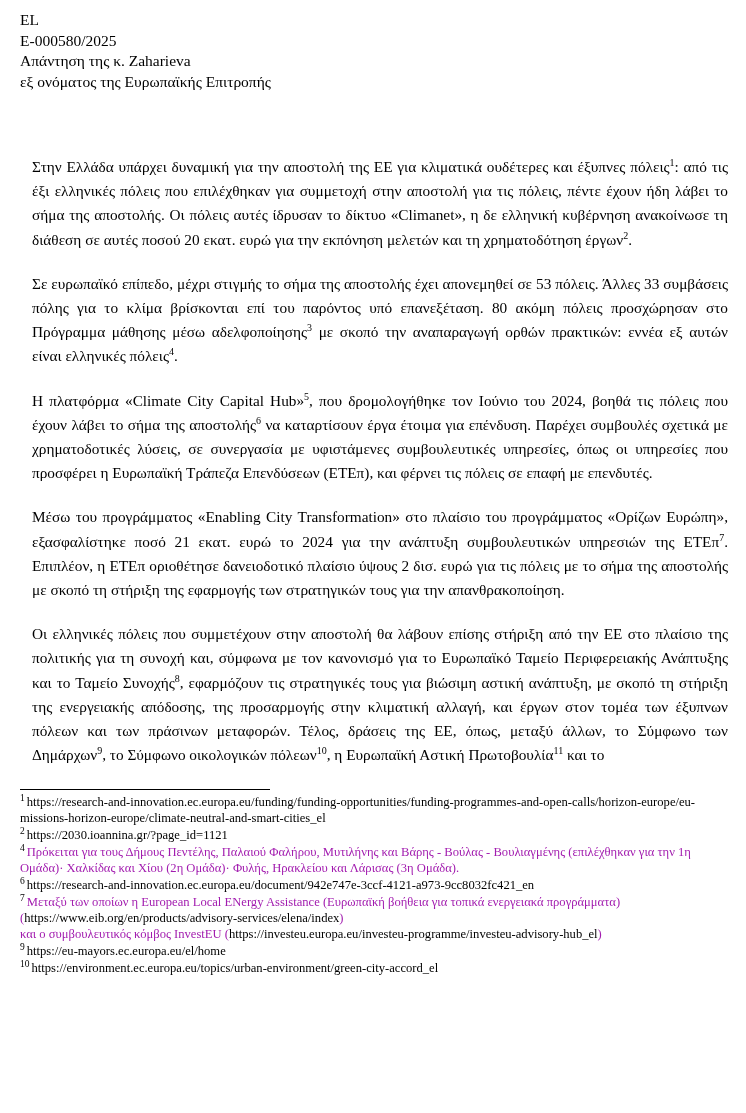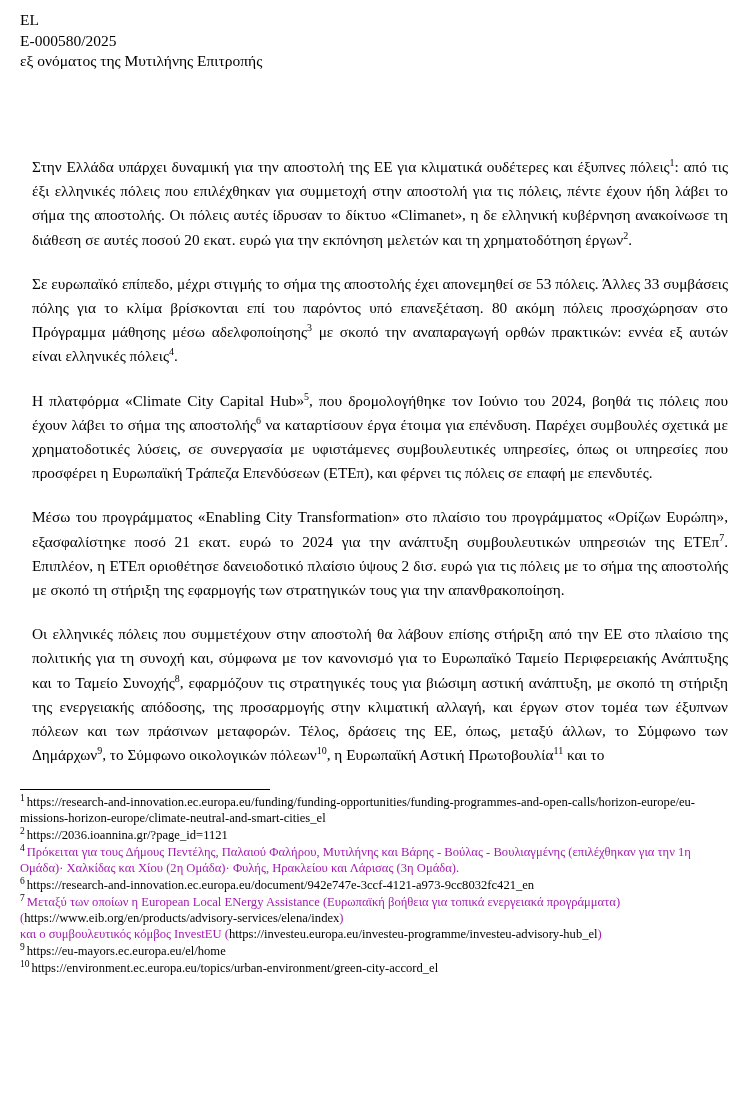--- a/index.html
+++ b/index.html
@@ -83,36 +83,37 @@
   }
 </style>
 </head>
 <body>
 
 <div class="page">
 
   <div class="header-block">
     <div>EL</div>
     <div>E-000580/2025</div>
-    <div>εξ ονόματος της Μυτιλήνης Επιτροπής</div>
+    <div>Απάντηση της κ. Zaharieva</div>
+    <div>εξ ονόματος της Ευρωπαϊκής Επιτροπής</div>
   </div>
 
   <div class="body-block">
     <p class="para">Στην Ελλάδα υπάρχει δυναμική για την αποστολή της ΕΕ για κλιματικά ουδέτερες και έξυπνες πόλεις<sup>1</sup>: από τις έξι ελληνικές πόλεις που επιλέχθηκαν για συμμετοχή στην αποστολή για τις πόλεις, πέντε έχουν ήδη λάβει το σήμα της αποστολής. Οι πόλεις αυτές ίδρυσαν το δίκτυο «Climanet», η δε ελληνική κυβέρνηση ανακοίνωσε τη διάθεση σε αυτές ποσού 20 εκατ. ευρώ για την εκπόνηση μελετών και τη χρηματοδότηση έργων<sup>2</sup>.</p>
     <p class="para">Σε ευρωπαϊκό επίπεδο, μέχρι στιγμής το σήμα της αποστολής έχει απονεμηθεί σε 53 πόλεις. Άλλες 33 συμβάσεις πόλης για το κλίμα βρίσκονται επί του παρόντος υπό επανεξέταση. 80 ακόμη πόλεις προσχώρησαν στο Πρόγραμμα μάθησης μέσω αδελφοποίησης<sup>3</sup> με σκοπό την αναπαραγωγή ορθών πρακτικών: εννέα εξ αυτών είναι ελληνικές πόλεις<sup>4</sup>.</p>
     <p class="para">Η πλατφόρμα «Climate City Capital Hub»<sup>5</sup>, που δρομολογήθηκε τον Ιούνιο του 2024, βοηθά τις πόλεις που έχουν λάβει το σήμα της αποστολής<sup>6</sup> να καταρτίσουν έργα έτοιμα για επένδυση. Παρέχει συμβουλές σχετικά με χρηματοδοτικές λύσεις, σε συνεργασία με υφιστάμενες συμβουλευτικές υπηρεσίες, όπως οι υπηρεσίες που προσφέρει η Ευρωπαϊκή Τράπεζα Επενδύσεων (ΕΤΕπ), και φέρνει τις πόλεις σε επαφή με επενδυτές.</p>
     <p class="para">Μέσω του προγράμματος «Enabling City Transformation» στο πλαίσιο του προγράμματος «Ορίζων Ευρώπη», εξασφαλίστηκε ποσό 21 εκατ. ευρώ το 2024 για την ανάπτυξη συμβουλευτικών υπηρεσιών της ΕΤΕπ<sup>7</sup>. Επιπλέον, η ΕΤΕπ οριοθέτησε δανειοδοτικό πλαίσιο ύψους 2 δισ. ευρώ για τις πόλεις με το σήμα της αποστολής με σκοπό τη στήριξη της εφαρμογής των στρατηγικών τους για την απανθρακοποίηση.</p>
     <p class="para">Οι ελληνικές πόλεις που συμμετέχουν στην αποστολή θα λάβουν επίσης στήριξη από την ΕΕ στο πλαίσιο της πολιτικής για τη συνοχή και, σύμφωνα με τον κανονισμό για το Ευρωπαϊκό Ταμείο Περιφερειακής Ανάπτυξης και το Ταμείο Συνοχής<sup>8</sup>, εφαρμόζουν τις στρατηγικές τους για βιώσιμη αστική ανάπτυξη, με σκοπό τη στήριξη της ενεργειακής απόδοσης, της προσαρμογής στην κλιματική αλλαγή, και έργων στον τομέα των έξυπνων πόλεων και των πράσινων μεταφορών. Τέλος, δράσεις της ΕΕ, όπως, μεταξύ άλλων, το Σύμφωνο των Δημάρχων<sup>9</sup>, το Σύμφωνο οικολογικών πόλεων<sup>10</sup>, η Ευρωπαϊκή Αστική Πρωτοβουλία<sup>11</sup> και το</p>
   </div>
 
   <div class="footnote-rule"></div>
 
   <div class="footnotes">
     <div class="fn"><span class="num">1</span><span class="link">https://research-and-innovation.ec.europa.eu/funding/funding-opportunities/funding-programmes-and-open-calls/horizon-europe/eu-missions-horizon-europe/climate-neutral-and-smart-cities_el</span></div>
-    <div class="fn"><span class="num">2</span><span class="link">https://2036.ioannina.gr/?page_id=1121</span></div>
+    <div class="fn"><span class="num">2</span><span class="link">https://2030.ioannina.gr/?page_id=1121</span></div>
     <div class="fn"><span class="num">4</span><span class="plain">Πρόκειται για τους Δήμους Πεντέλης, Παλαιού Φαλήρου, Μυτιλήνης και Βάρης - Βούλας - Βουλιαγμένης (επιλέχθηκαν για την 1η Ομάδα)· Χαλκίδας και Χίου (2η Ομάδα)· Φυλής, Ηρακλείου και Λάρισας (3η Ομάδα).</span></div>
     <div class="fn"><span class="num">6</span><span class="link">https://research-and-innovation.ec.europa.eu/document/942e747e-3ccf-4121-a973-9cc8032fc421_en</span></div>
     <div class="fn"><span class="num">7</span><span class="plain">Μεταξύ των οποίων η European Local ENergy Assistance (Ευρωπαϊκή βοήθεια για τοπικά ενεργειακά προγράμματα) (</span><span class="link">https://www.eib.org/en/products/advisory-services/elena/index</span><span class="plain">)</span><br><span class="plain">και ο συμβουλευτικός κόμβος InvestEU (</span><span class="link">https://investeu.europa.eu/investeu-programme/investeu-advisory-hub_el</span><span class="plain">)</span></div>
     <div class="fn"><span class="num">9</span><span class="link">https://eu-mayors.ec.europa.eu/el/home</span></div>
     <div class="fn"><span class="num">10</span><span class="link">https://environment.ec.europa.eu/topics/urban-environment/green-city-accord_el</span></div>
   </div>
 
 </div>
 
 </body></html>

